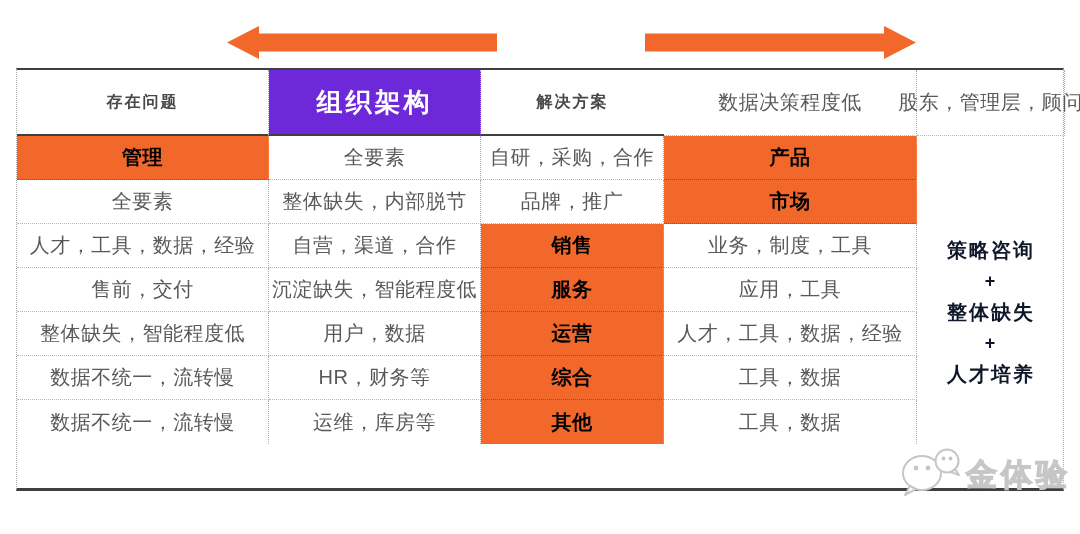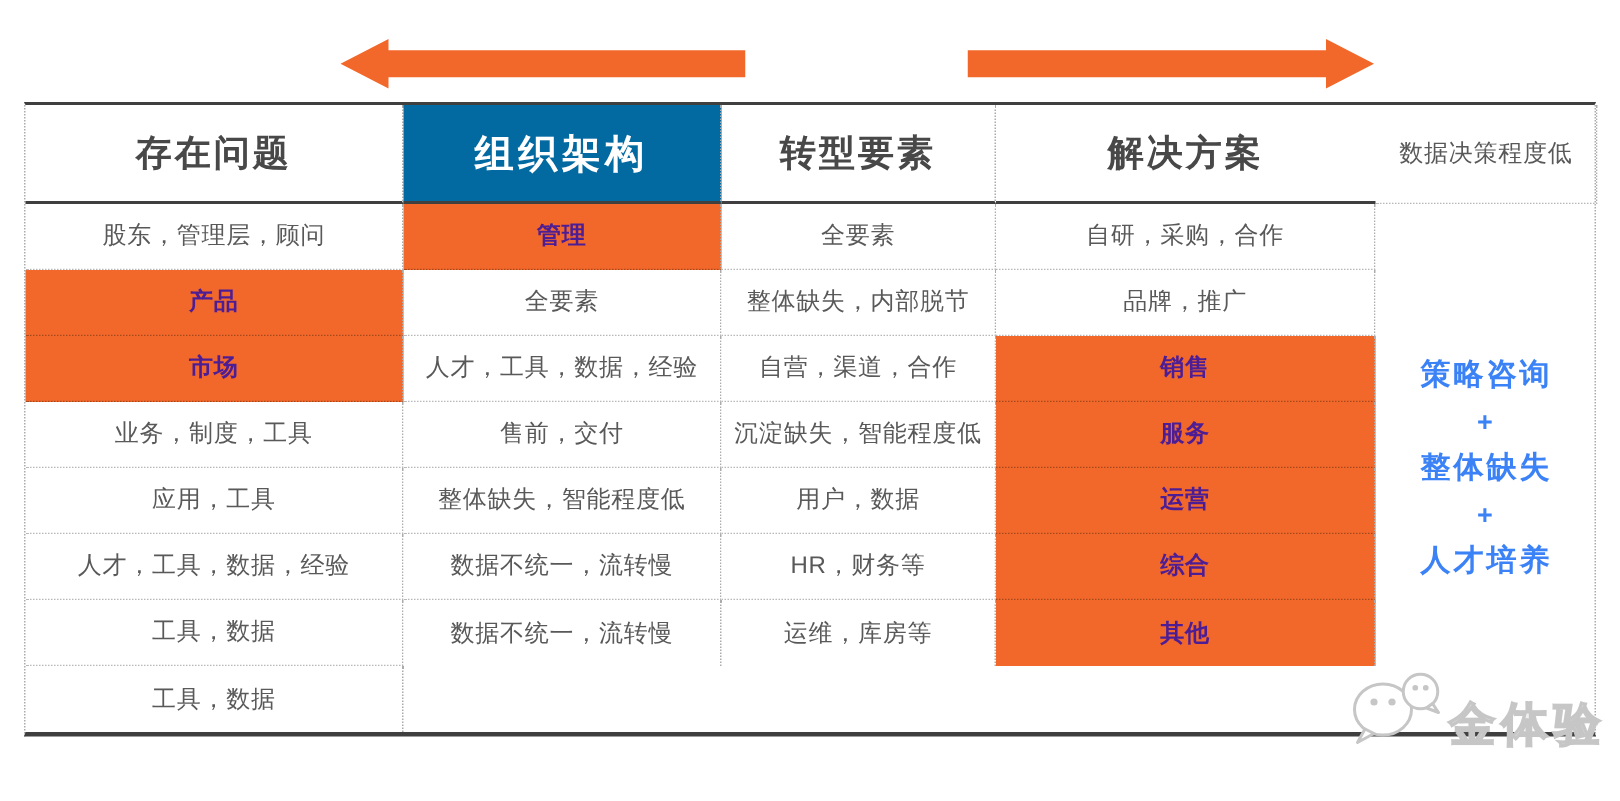--- a/index.html
+++ b/index.html
@@ -34,67 +34,67 @@
     border-right: 1px dotted #ababab;
     background: #ffffff;
   }
   .cell {
     display: flex;
     align-items: center;
     justify-content: center;
     border-right: 1px dotted #ababab;
     border-bottom: 1px dotted #b8b8b8;
     color: #595959;
-    font-size: 16px;
+    font-size: 20px;
     letter-spacing: 0.5px;
     white-space: nowrap;
   }
   .hdr {
     font-weight: 700;
-    font-size: 24px;
+    font-size: 16px;
     color: #484848;
     letter-spacing: 2px;
     border-bottom: 2px solid #3f3f3f;
   }
   .hdr.h3 {
-    background: #0369a1;
+    background: #6d28d9;
     color: #ffffff;
     font-size: 26px;
     letter-spacing: 3px;
   }
   .h5, .sol { border-right: none; }
   .c3 {
     background: #F2682B;
-    color: #4c1d95;
+    color: #000000;
     font-weight: 700;
     border-bottom: 1px dotted rgba(70, 35, 10, 0.45);
   }
   .no-bb { border-bottom: none !important; }
   .sol {
     grid-column: 5;
     grid-row: 2 / span 8;
     display: flex;
     flex-direction: column;
     align-items: center;
     justify-content: center;
-    color: #3b82f6;
+    color: #0f172a;
     font-weight: 700;
     font-size: 20px;
     line-height: 31px;
     letter-spacing: 2px;
     border-bottom: none;
   }
   .sol .plus { font-size: 18px; }
 
   
   .watermark {
     position: absolute;
     left: 898px; top: 446px;
     display: flex;
-    align-items: flex-end;
+    align-items: center;
     z-index: 5;
   }
   .wm-text {
     font-size: 31px;
     font-weight: 700;
     letter-spacing: 4px;
     color: #efefef;
     -webkit-text-stroke: 1.2px #c6c6c6;
     text-shadow: 0 0 1px #cccccc;
     white-space: nowrap;
@@ -109,21 +109,20 @@
     <polygon points="2,18.5 34,2 34,9.5 272,9.5 272,27.5 34,27.5 34,35" fill="#F2682B"></polygon>
   </svg>
   <svg class="arrow arrow-right" width="273" height="37" viewBox="0 0 273 37">
     <polygon points="271,18.5 239,2 239,9.5 0,9.5 0,27.5 239,27.5 239,35" fill="#F2682B"></polygon>
   </svg>
 
   <div class="grid">
 
     <div class="cell hdr h1">存在问题</div>
     <div class="cell hdr h3">组织架构</div>
-    <div class="cell hdr h4">转型要素</div>
     <div class="cell hdr h5">解决方案</div>
 
     <div class="sol">
       <span>策略咨询</span>
       <span class="plus">+</span>
       <span>整体缺失</span>
       <span class="plus">+</span>
       <span>人才培养</span>
     </div>
 

